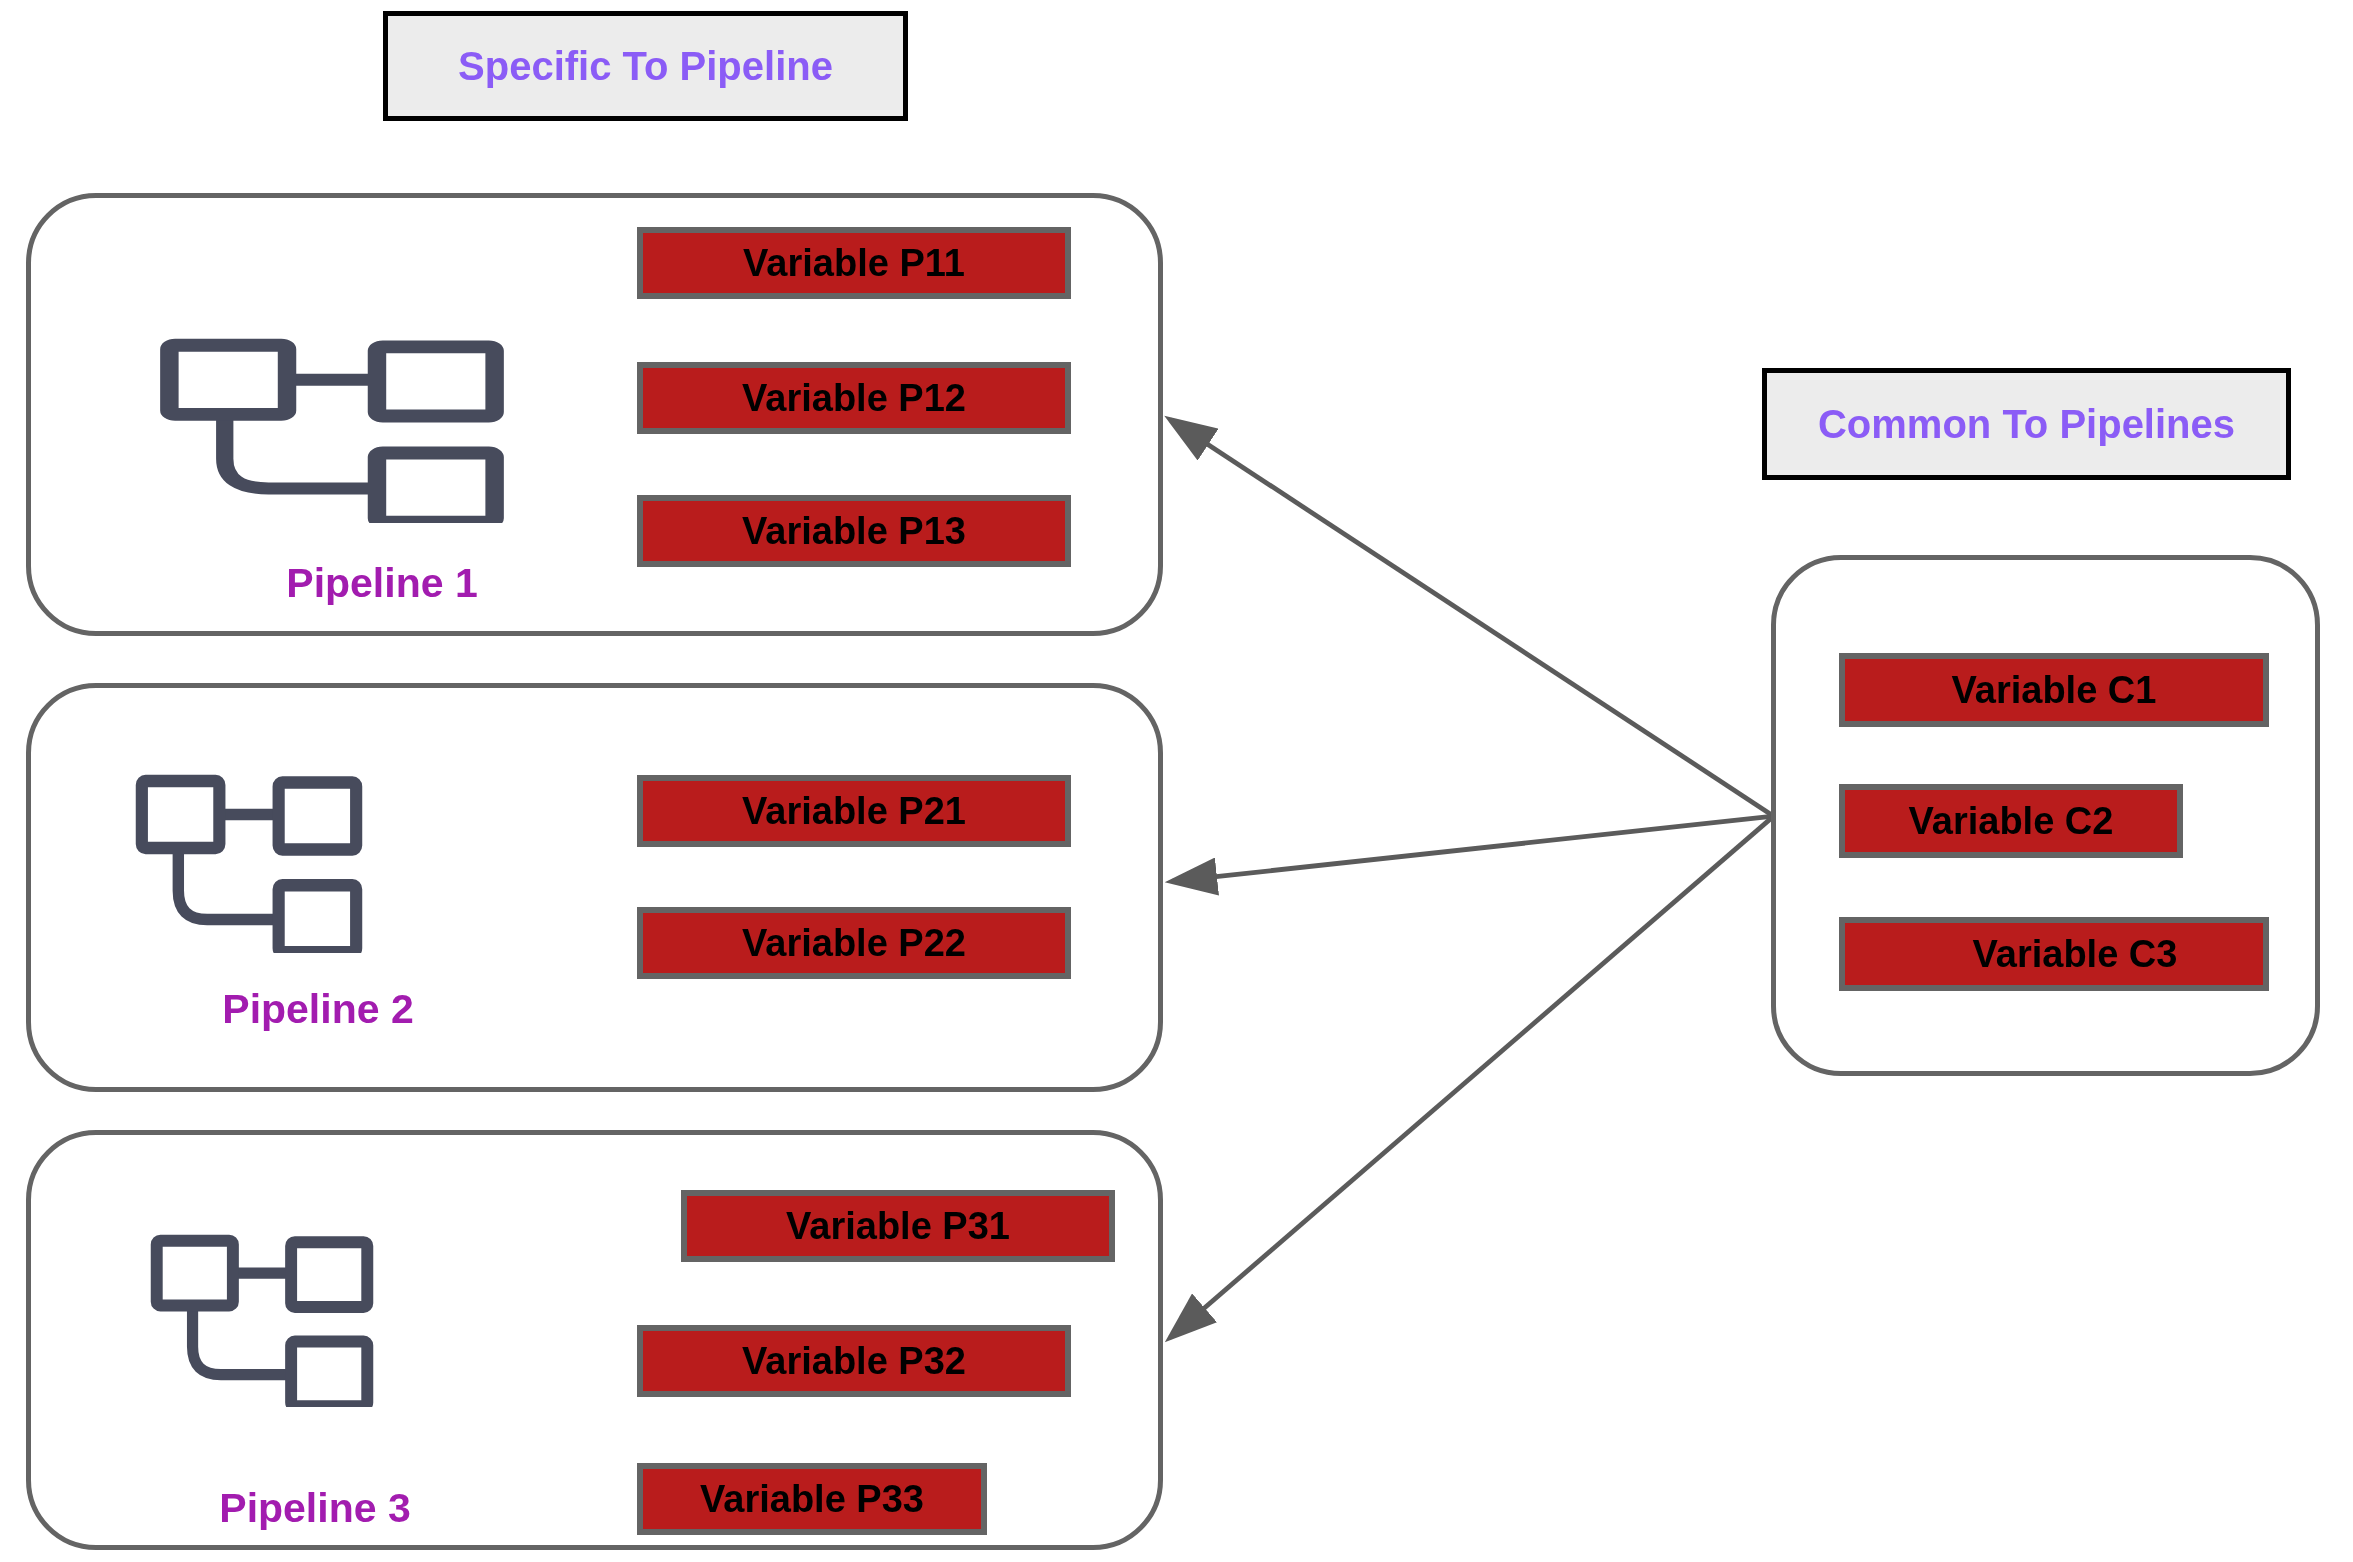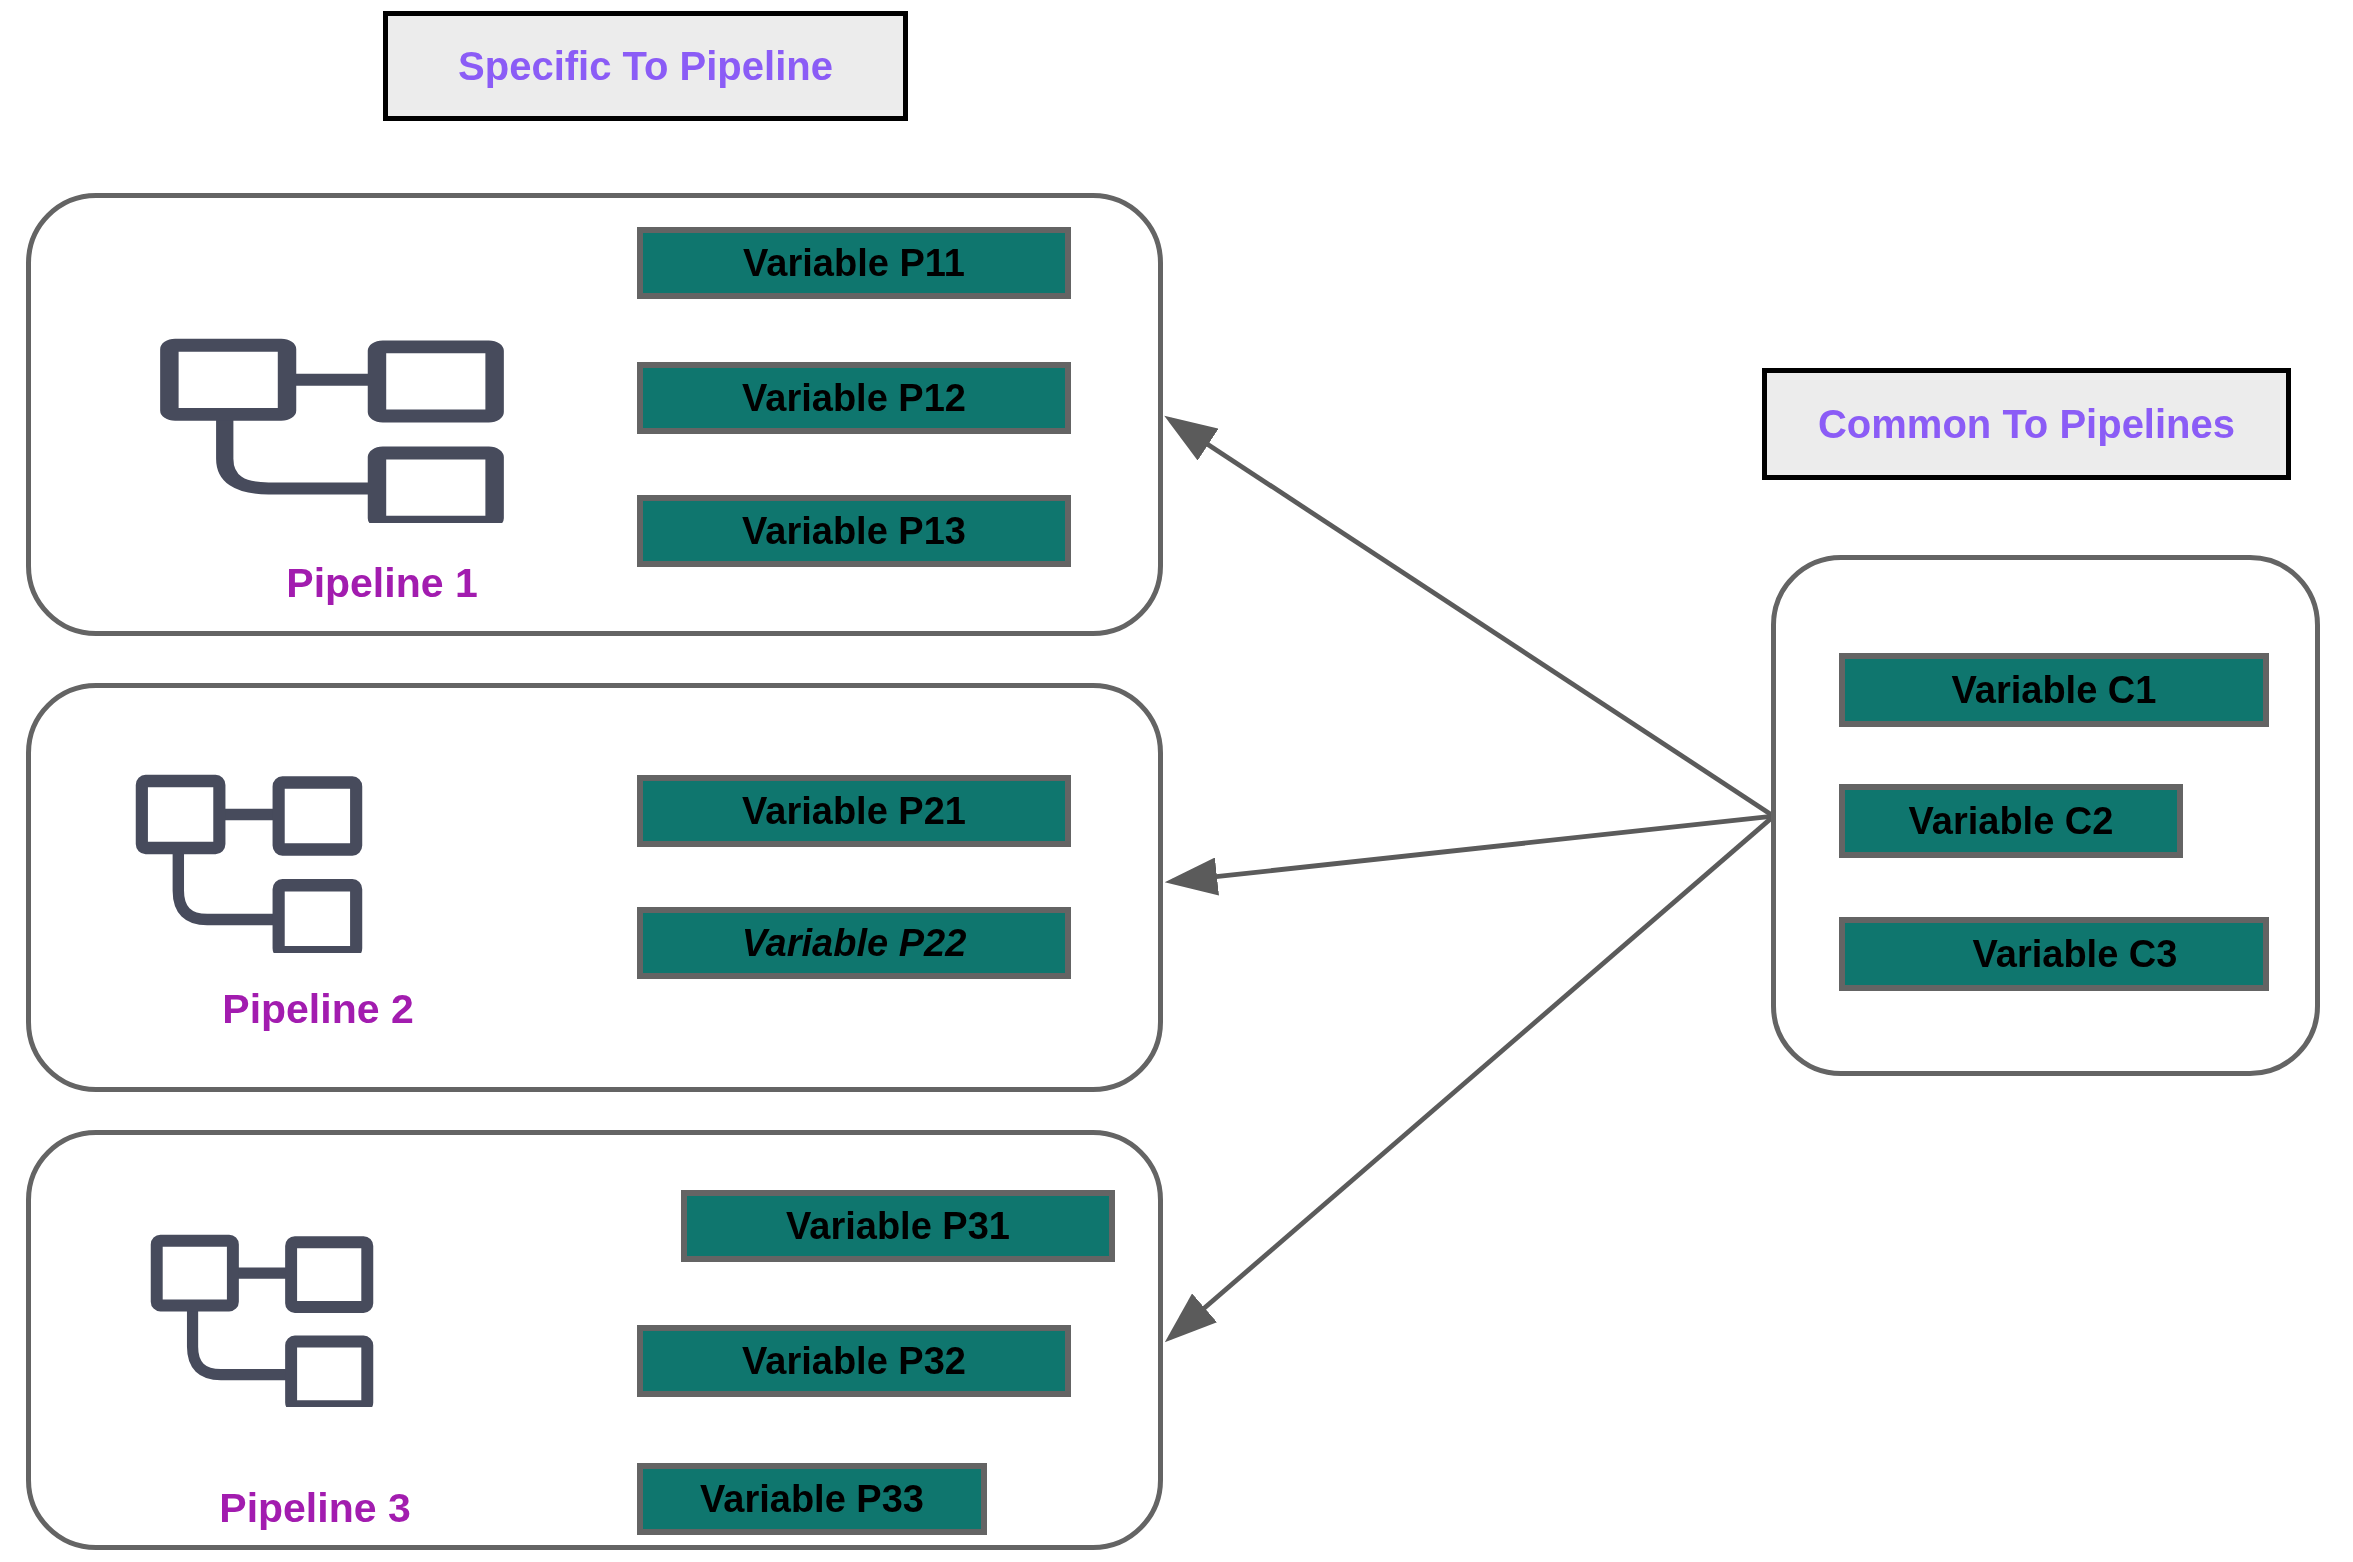--- a/index.html
+++ b/index.html
@@ -13,21 +13,21 @@
     background:#ececec; border:5.6px solid #000000;
     font-weight:bold; font-size:40px; color:#8b5cf6; white-space:nowrap;
   }
   .pipe-container {
     position:absolute; box-sizing:border-box; background:#ffffff;
     border:5.6px solid #646464; border-radius:70px;
   }
   .vbox {
     position:absolute; box-sizing:border-box;
     display:flex; align-items:center; justify-content:center;
-    background:#0f766e; border:6.4px solid #646464;
+    background:#b91c1c; border:6.4px solid #646464;
     font-weight:bold; font-size:38px; color:#000000; white-space:nowrap;
   }
   .plabel {
     position:absolute; transform:translate(-50%,-50%);
     font-weight:bold; font-size:41px; color:#a21caf; white-space:nowrap;
   }
   .flow-icon { position:absolute; }
   #arrow-layer { position:absolute; left:0; top:0; width:2354px; height:1563px; pointer-events:none; }
 </style>
 </head>
@@ -79,21 +79,21 @@
     <line x1="111" y1="52" x2="189" y2="52" stroke="#474b5c" stroke-width="15"></line>
     <path d="M 57 95 L 57 150 Q 57 187 95 187 L 189 187" fill="none" stroke="#474b5c" stroke-width="15"></path>
     <rect x="9" y="9" width="102" height="86" rx="5" fill="#ffffff" stroke="#474b5c" stroke-width="16"></rect>
     <rect x="189" y="11" width="102" height="86" rx="5" fill="#ffffff" stroke="#474b5c" stroke-width="16"></rect>
     <rect x="189" y="143" width="102" height="86" rx="5" fill="#ffffff" stroke="#474b5c" stroke-width="16"></rect>
   </svg>
   <div class="plabel" style="left:318px; top:1009px;">Pipeline 2</div>
   <div class="vbox" style="left:637px; top:775px; width:434px; height:72px;">
     <span>Variable P21</span>
   </div>
-  <div class="vbox" style="left:637px; top:907px; width:434px; height:72px;font-style:italic;">
+  <div class="vbox" style="left:637px; top:907px; width:434px; height:72px;">
     <span>Variable P22</span>
   </div>
 
   <div class="pipe-container" style="left:26px; top:1130px; width:1137px; height:420px;"></div>
   <svg class="flow-icon" style="left:150px; top:1234px;" width="224" height="173" viewBox="0 0 300 230" preserveAspectRatio="none" xmlns="http://www.w3.org/2000/svg">
     <line x1="111" y1="52" x2="189" y2="52" stroke="#474b5c" stroke-width="15"></line>
     <path d="M 57 95 L 57 150 Q 57 187 95 187 L 189 187" fill="none" stroke="#474b5c" stroke-width="15"></path>
     <rect x="9" y="9" width="102" height="86" rx="5" fill="#ffffff" stroke="#474b5c" stroke-width="16"></rect>
     <rect x="189" y="11" width="102" height="86" rx="5" fill="#ffffff" stroke="#474b5c" stroke-width="16"></rect>
     <rect x="189" y="143" width="102" height="86" rx="5" fill="#ffffff" stroke="#474b5c" stroke-width="16"></rect>

